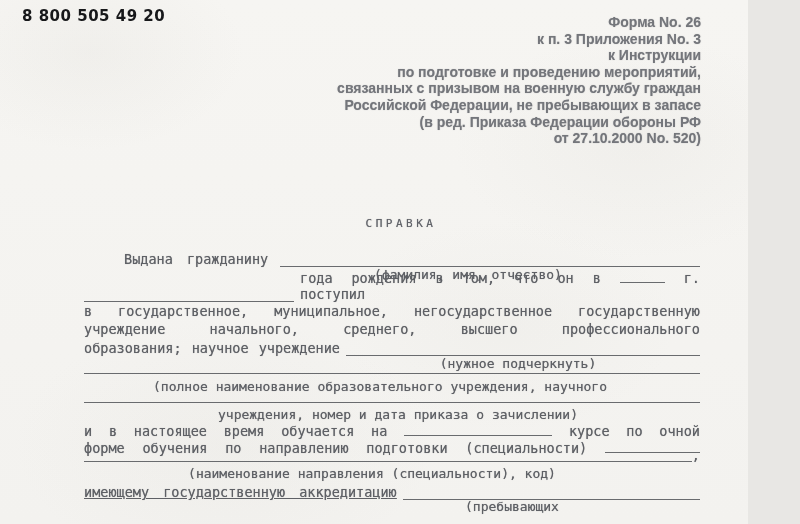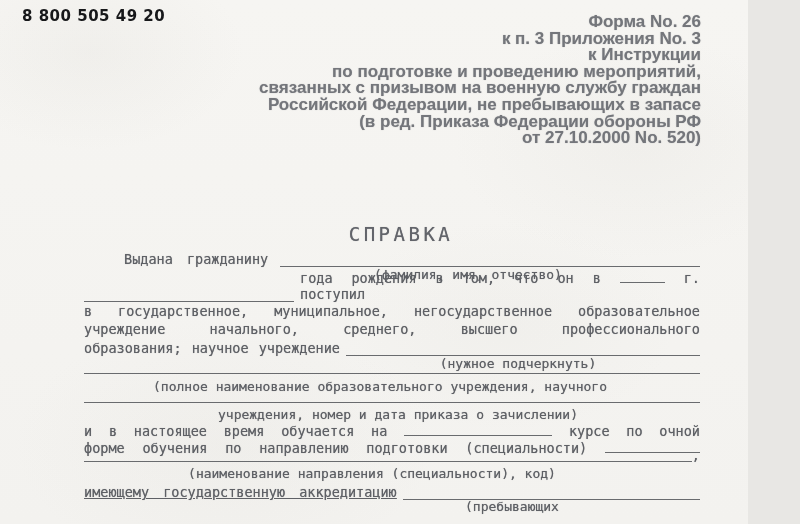--- a/index.html
+++ b/index.html
@@ -17,27 +17,27 @@
   }
   .phone{
     position:absolute;left:22px;top:7px;
     font-family:"DejaVu Sans","Liberation Sans",sans-serif;
     font-weight:bold;font-size:15px;letter-spacing:.5px;
     color:#17181a;text-shadow:none;
   }
   .hdr{
     position:absolute;top:14px;right:47px;text-align:right;
     font-family:"Liberation Sans","DejaVu Sans",sans-serif;
-    font-weight:bold;font-size:17px;line-height:16.6px;
+    font-weight:bold;font-size:14px;line-height:16.6px;
     color:#74767b;text-shadow:0 0 1px rgba(116,118,123,.5);
   }
   .title{
-    position:absolute;top:223px;left:84px;width:616px;box-sizing:border-box;
+    position:absolute;top:217px;left:84px;width:616px;box-sizing:border-box;
     padding-left:18px;text-align:center;
-    font-size:19px;letter-spacing:3.5px;color:#62646a;
+    font-size:11px;letter-spacing:3.5px;color:#62646a;
   }
   .bl{position:absolute;left:84px;width:616px;box-sizing:border-box;font-size:13.5px;line-height:16px;height:17px;white-space:nowrap;}
   .flex{display:flex;align-items:flex-end;}
   .jl{text-align:justify;text-align-last:justify;white-space:normal;word-spacing:5px;}
   .grow{flex:1;}
   .u{border-bottom:1.6px solid #696b6e;}
   .iu{display:inline-block;border-bottom:1.6px solid #696b6e;height:11px;vertical-align:baseline;}
   .w210{flex:0 0 210px;}
   .ml6{margin-left:6px;}
   .ml12{margin-left:12px;}
@@ -95,21 +95,21 @@
 
   <div class="bl flex l3">
     <div class="u w210"></div>
     <div class="jl grow ml6">
       <span>года рождения в том, что он в</span>
       <span class="iu" style="width:45px"></span>
       <span>г. поступил</span>
     </div>
   </div>
 
-  <div class="bl jl l4">в государственное, муниципальное, негосударственное образовательное</div>
+  <div class="bl jl l4">в государственное, муниципальное, негосударственное государственную</div>
 
   <div class="bl jl l5">учреждение начального, среднего, высшего профессионального</div>
 
   <div class="bl flex l6">
     <span class="ws2">образования; научное учреждение</span>
     <div class="u grow ml6"></div>
   </div>
 
   <div class="bl cap center c-need">(нужное подчеркнуть)</div>
 

